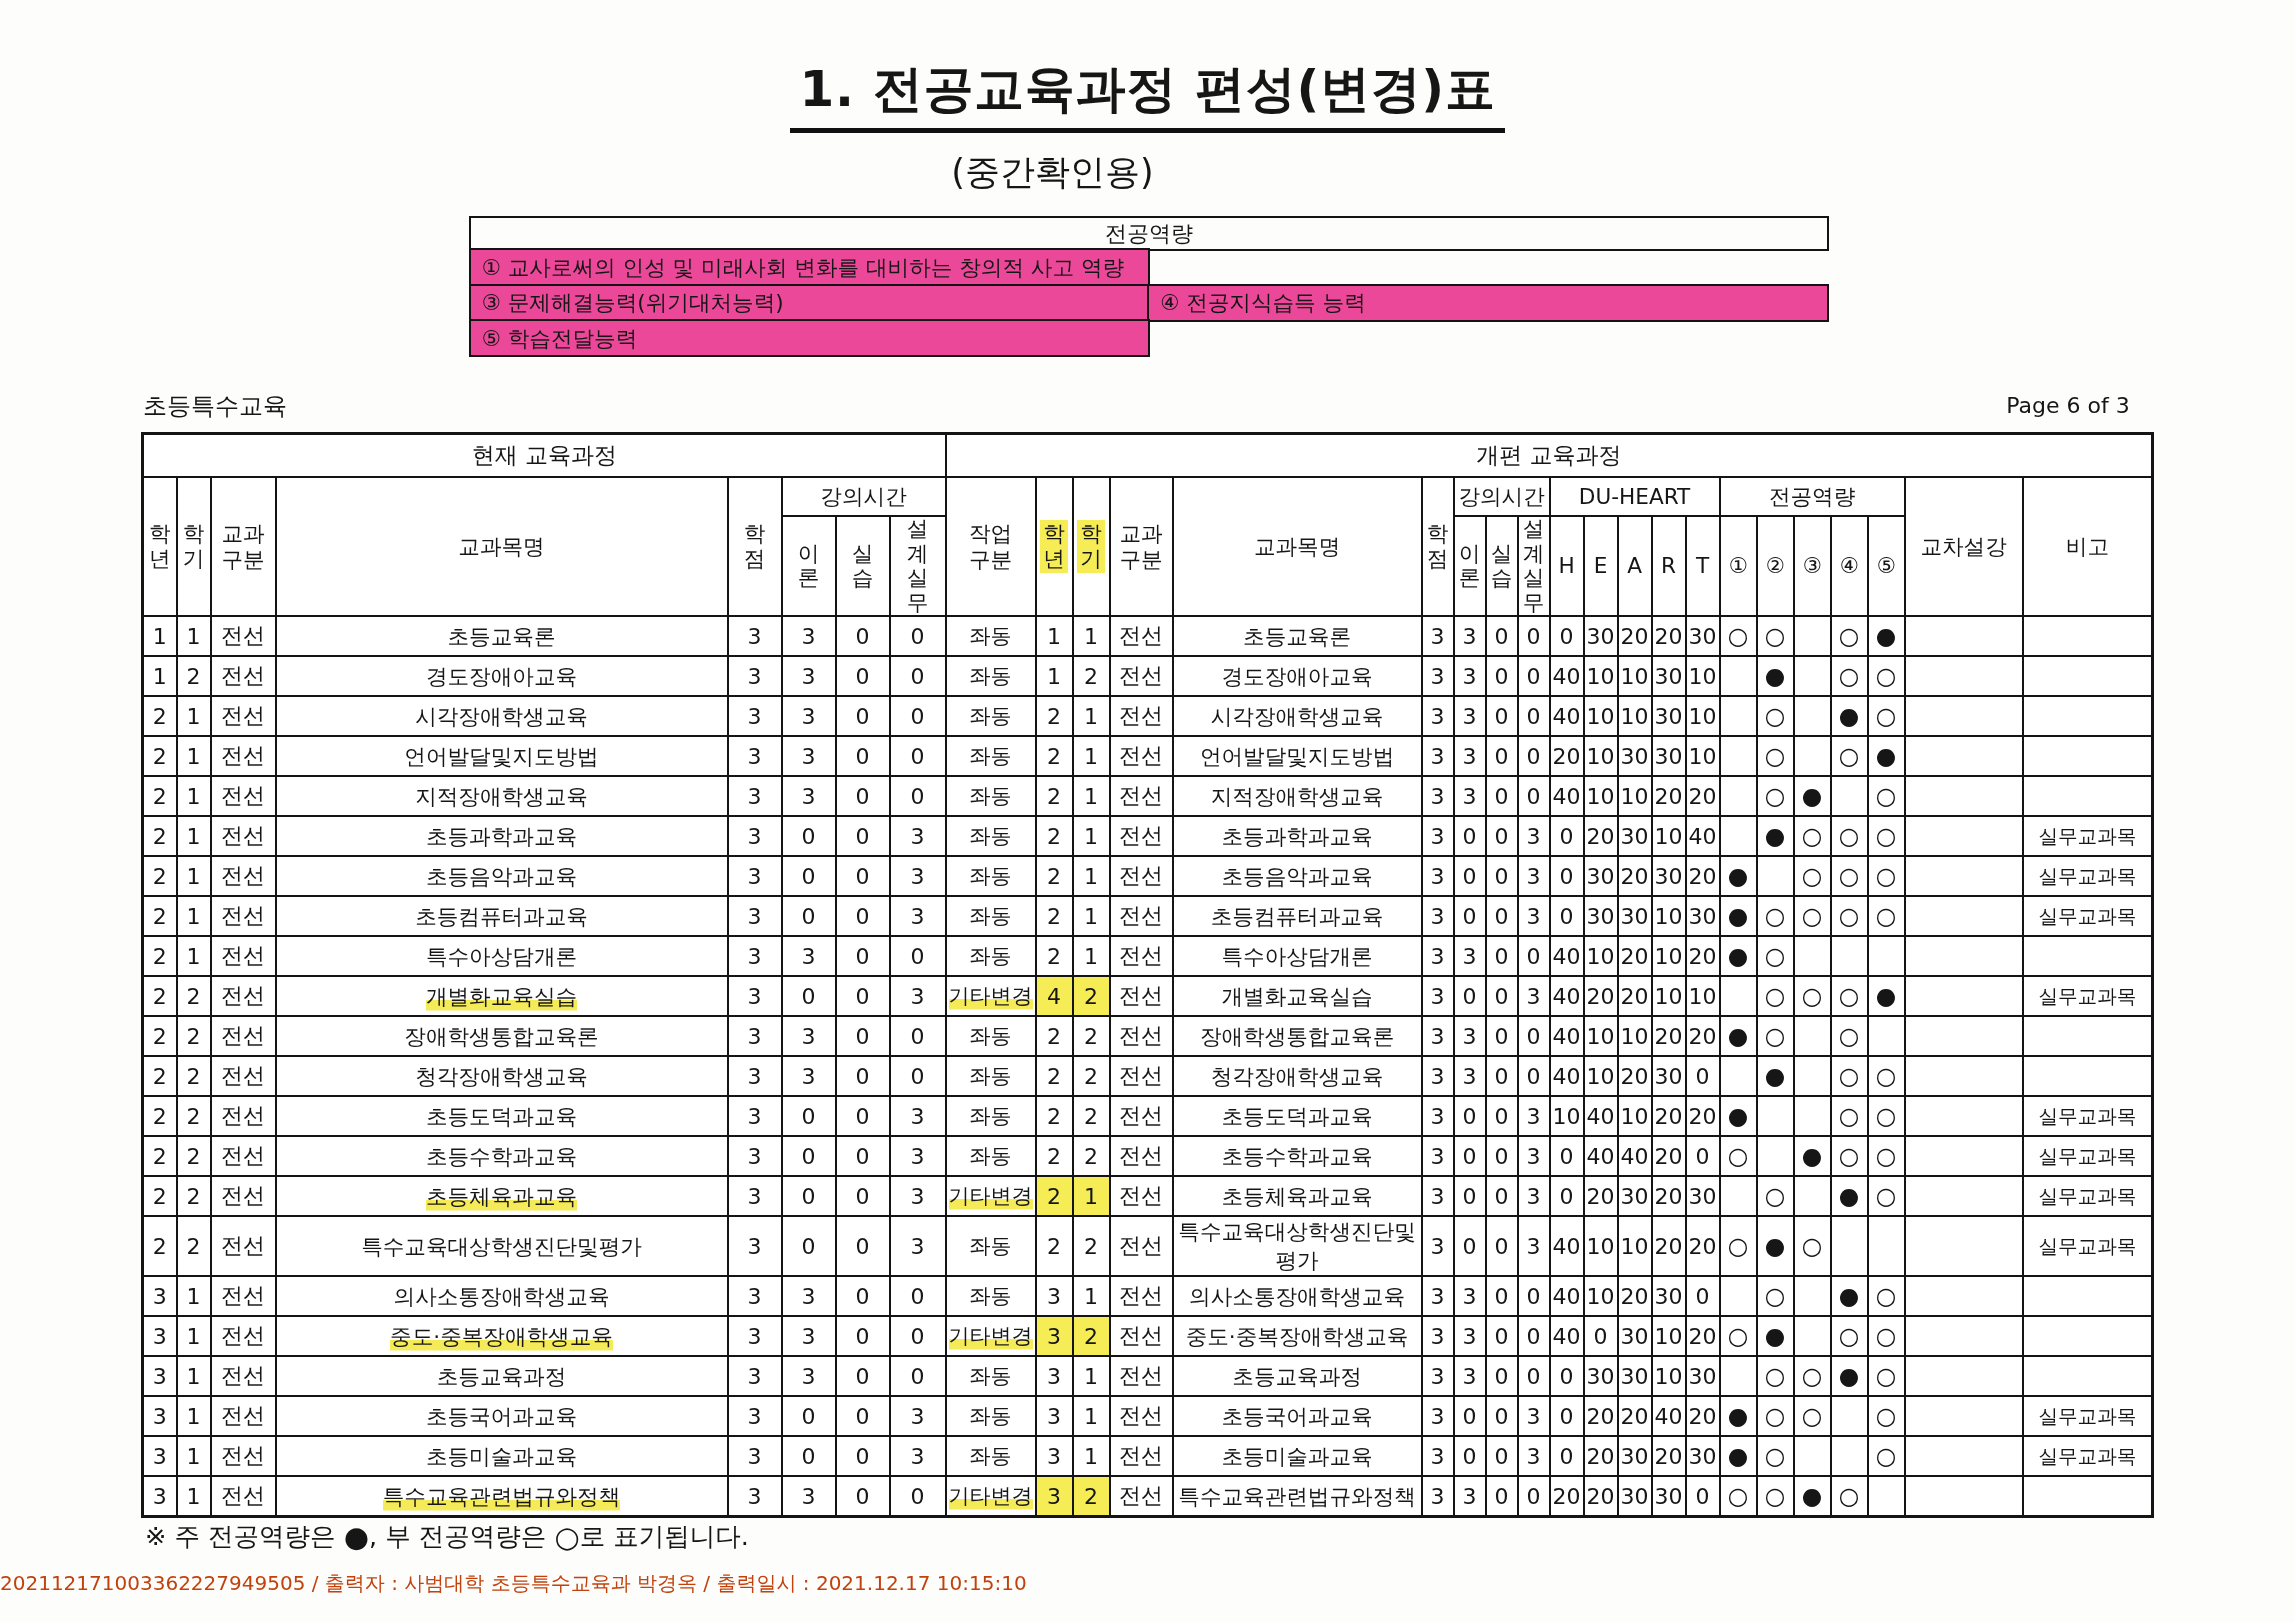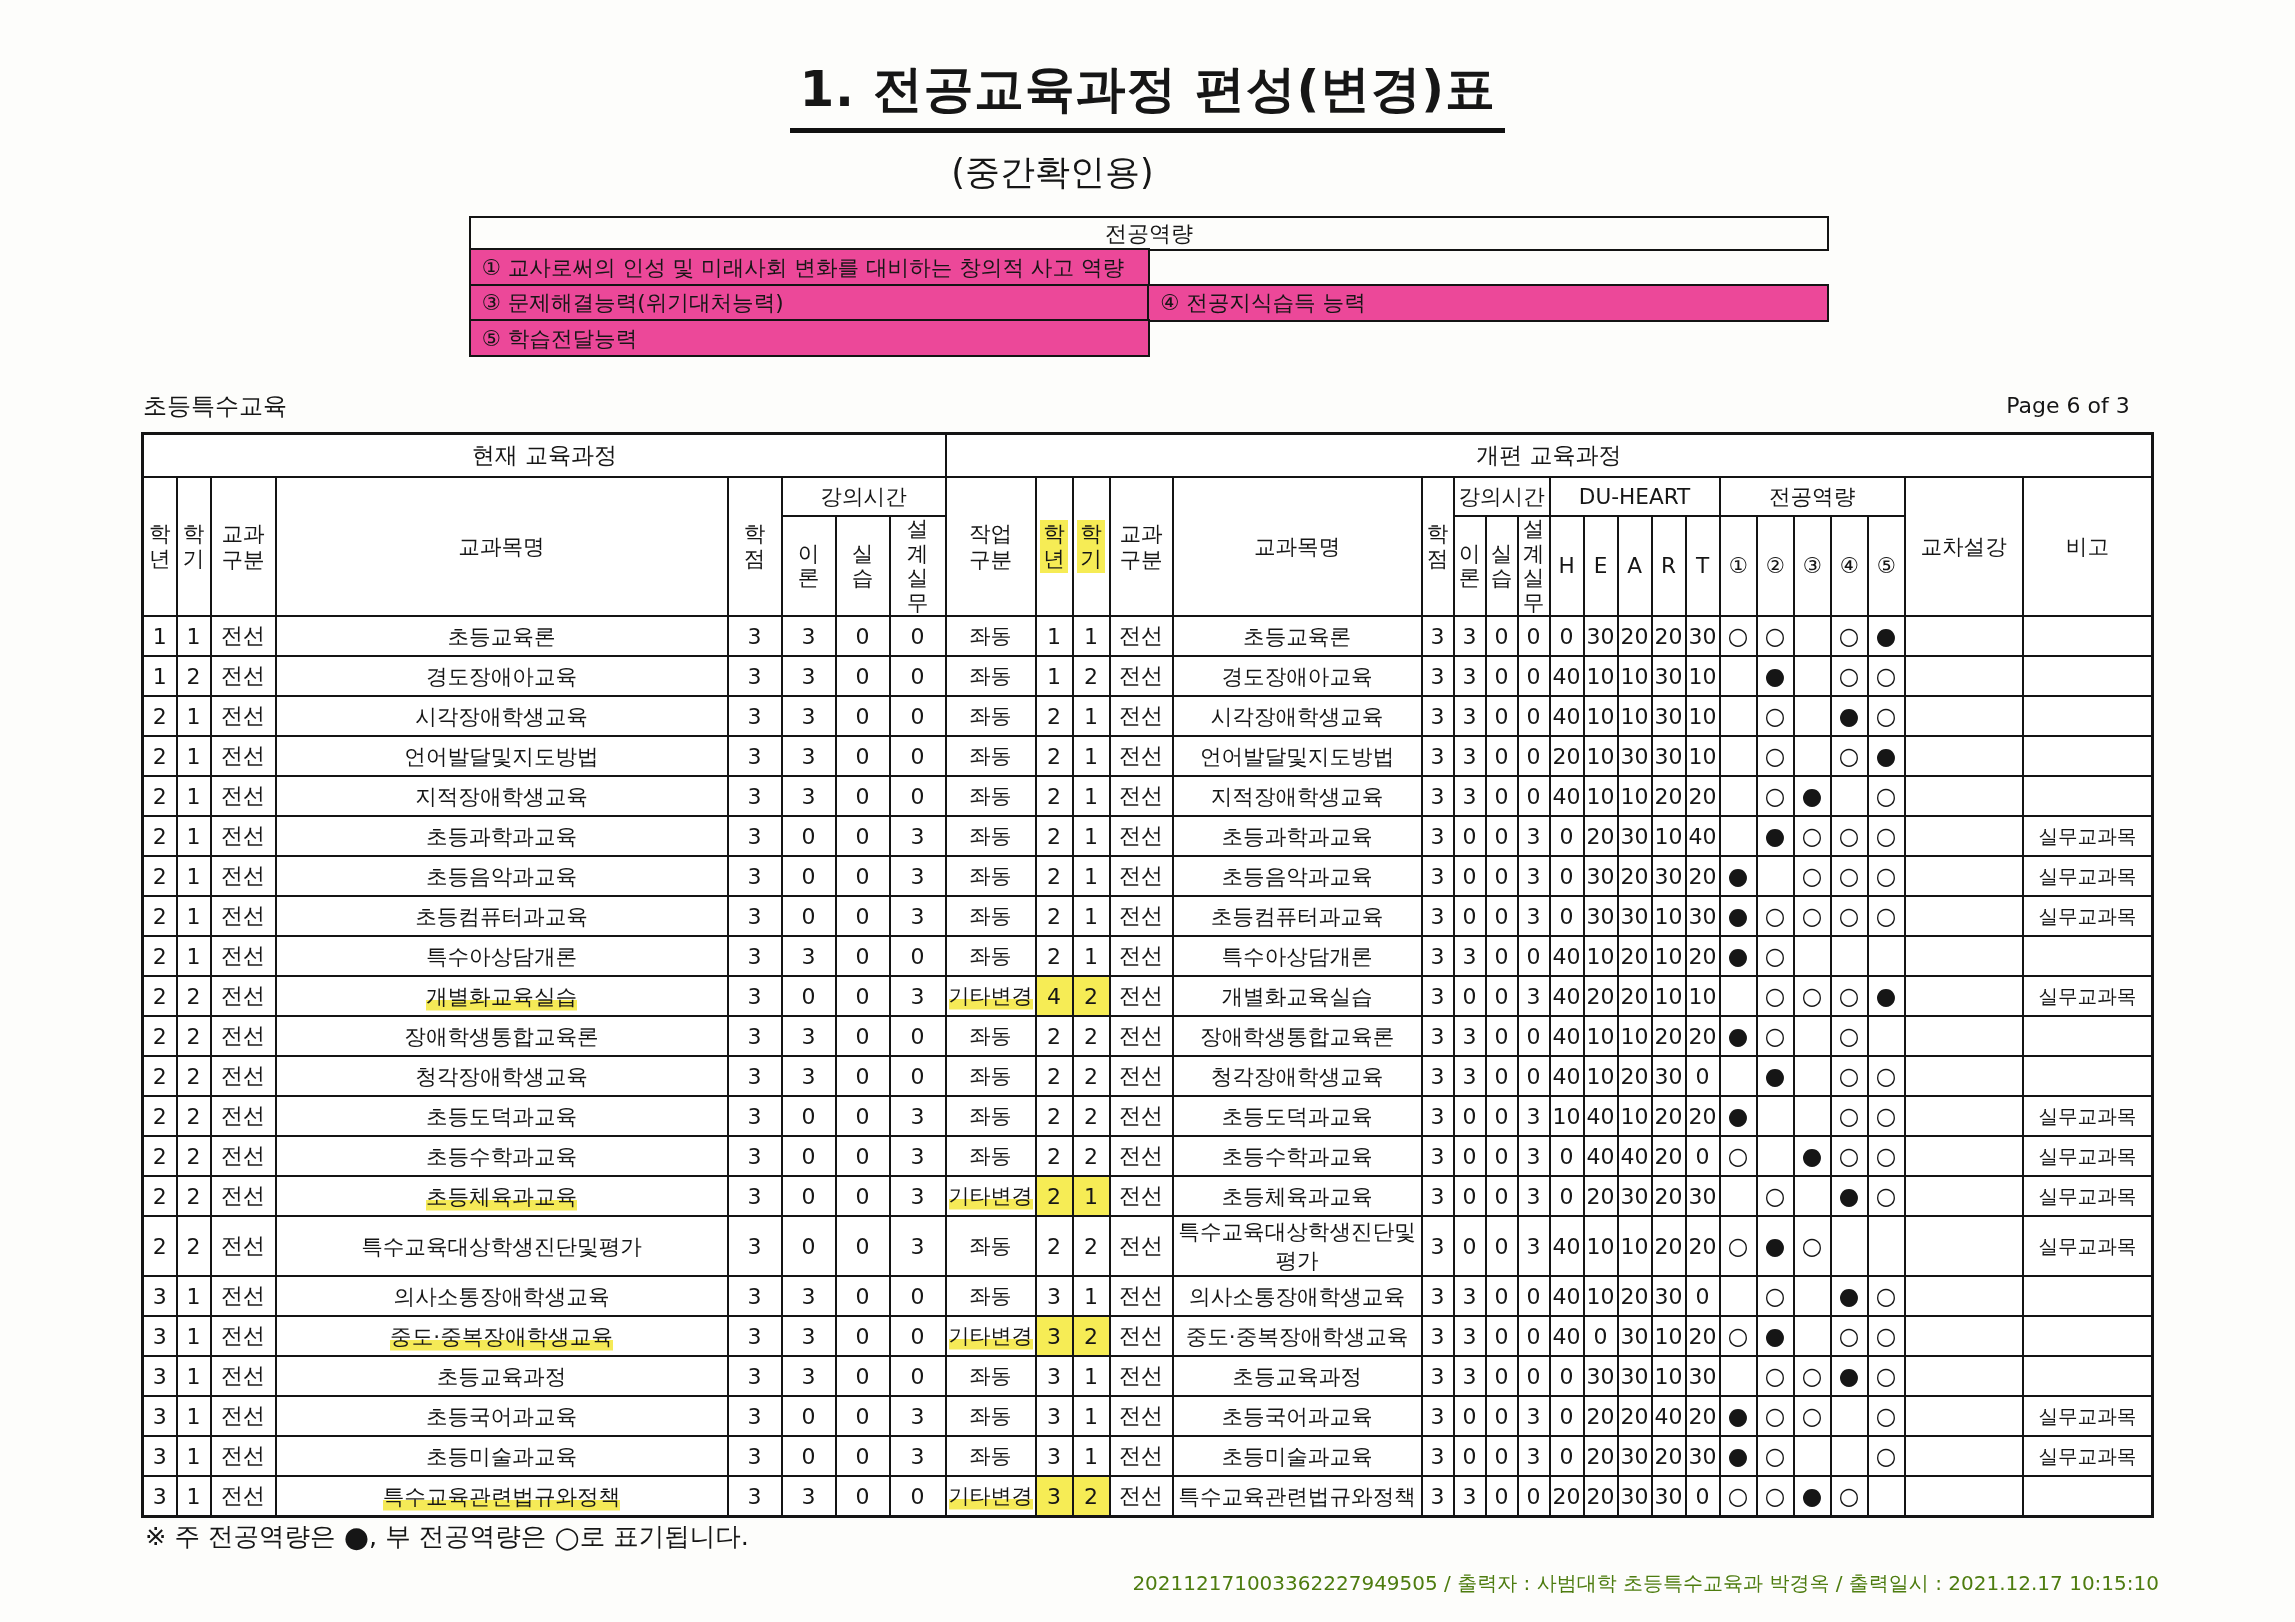--- a/index.html
+++ b/index.html
@@ -36,21 +36,21 @@
   td.note{font-size:19.6px;}
   .wk{font-size:21px;}
   .vstack{display:inline-block;width:1.15em;word-break:break-all;line-height:1.14;white-space:normal;}
   .w2{display:inline-block;width:2.35em;word-break:break-all;line-height:1.18;}
   .hl-bg{background:#f6ec55;}
   .hl-head{display:inline-block;padding:2px 1.3px;background:#f6ec55;}
   .hl-under{background-image:linear-gradient(#f5ea57,#f5ea57);background-repeat:no-repeat;
             background-size:100% 10.5px;background-position:0 92%;padding-bottom:2.6px;}
   .footnote{position:absolute;left:145px;top:1519px;font-size:25.5px;}
   .bigdot{font-size:29px;vertical-align:-2px;}
-  .footer{position:absolute;top:1570px;left:0;width:2159px;text-align:right;font-size:20px;color:#4d7c0f;}
+  .footer{position:absolute;top:1570px;left:0;width:2159px;text-align:left;font-size:20px;color:#c2410c;}
 </style>
 </head>
 <body>
 
 <div class="page">
 
   <div class="title-wrap">
     <span class="title">1. 전공교육과정 편성(변경)표</span>
   </div>
   <div class="subtitle-wrap">

